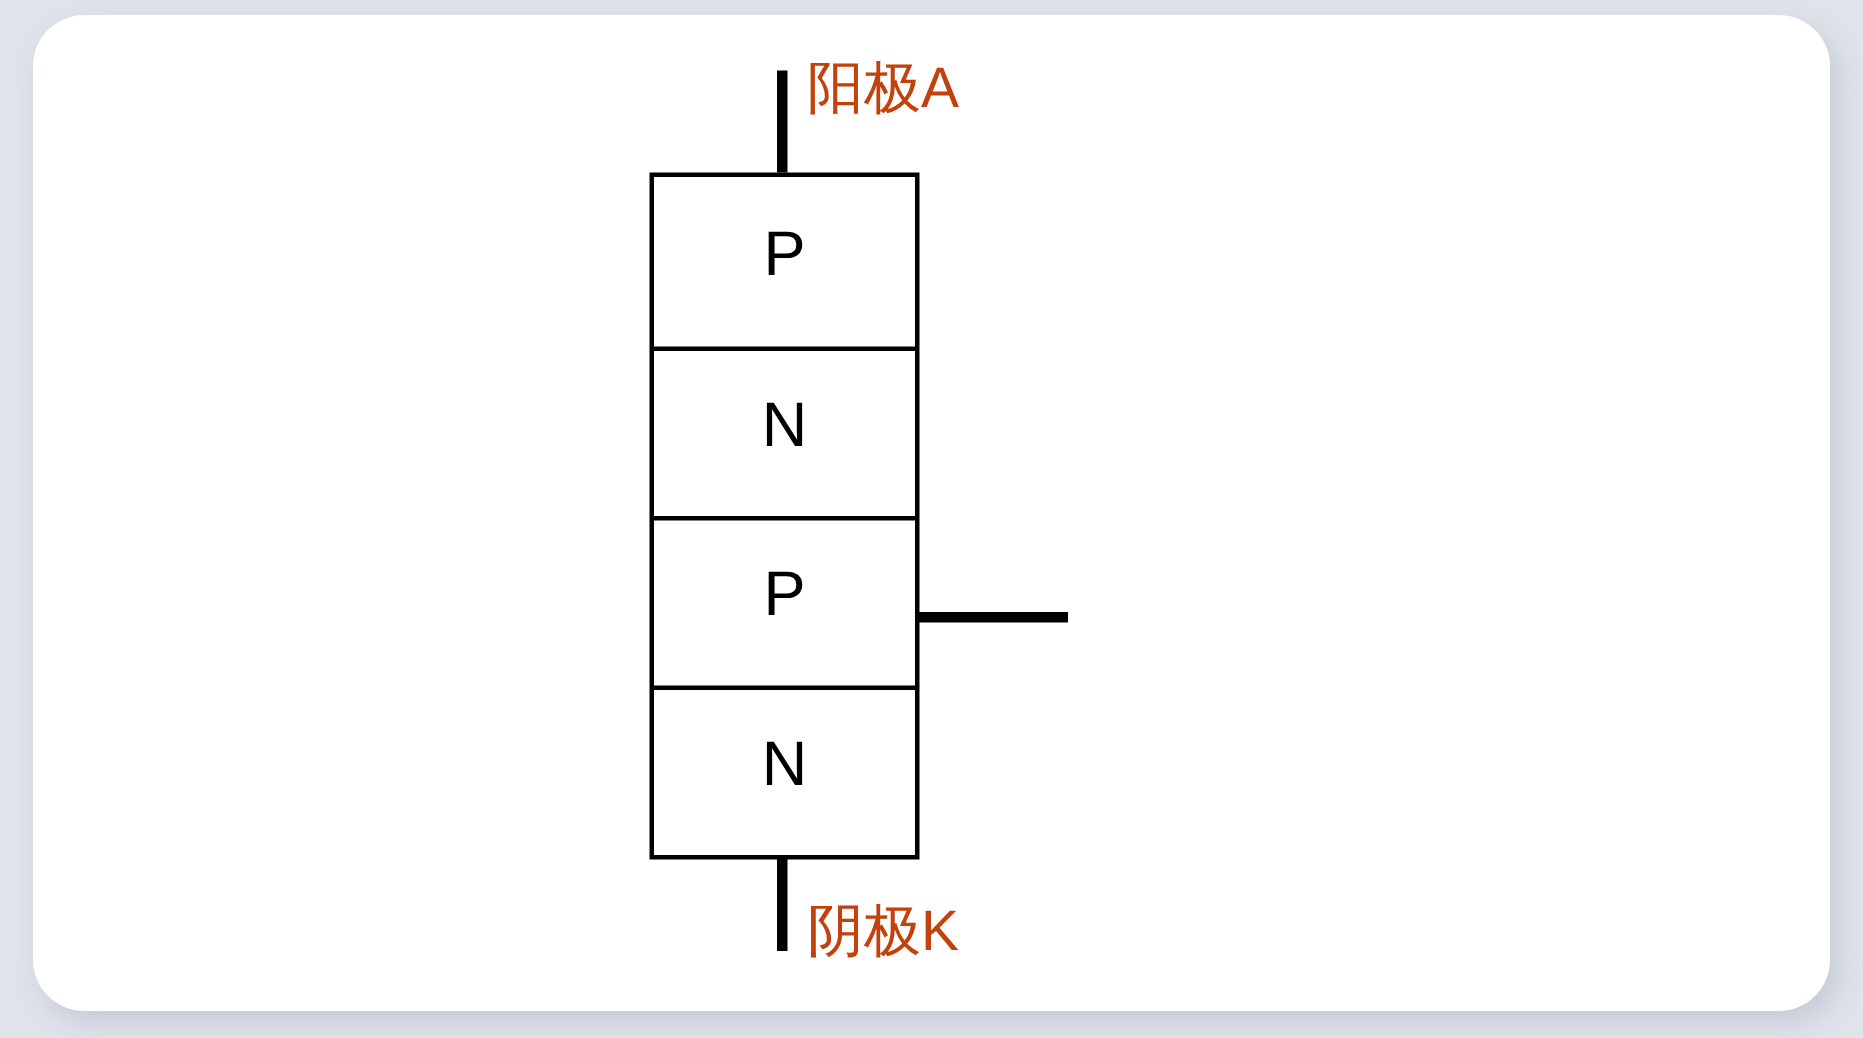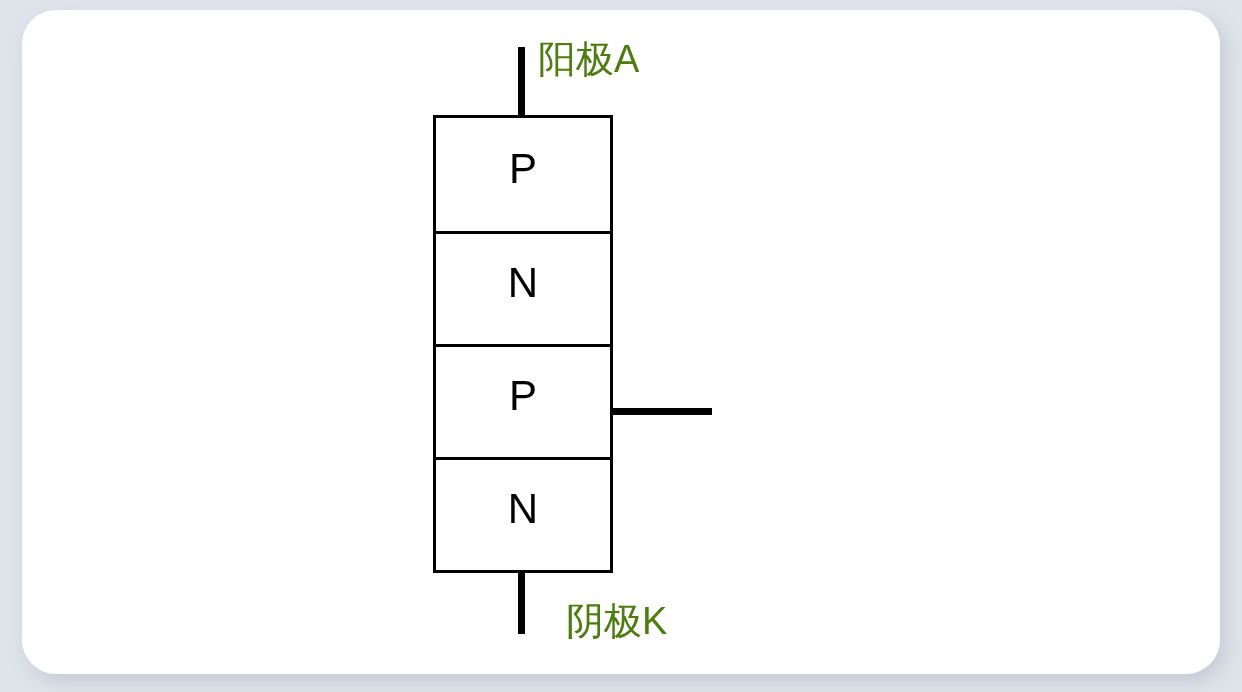--- a/index.html
+++ b/index.html
@@ -88,26 +88,26 @@
     top: 408px;
     width: 102px;
     height: 7px;
     background: #000000;
   }
 
   
   .terminal-label {
     position: absolute;
     font-size: 38px;
-    color: #4d7c0f;
+    color: #c2410c;
     line-height: 1;
     white-space: nowrap;
   }
   #anode-label  { left: 538px; top: 40px;  }
-  #cathode-label{ left: 538px; top: 602px; margin-left: 28px; }
+  #cathode-label{ left: 538px; top: 602px; }
   #gate-label   { left: 721px; top: 392px; }
 </style>
 </head>
 <body>
 
 <div id="card"></div>
 
 <div id="diagram">
 
   <div id="anode-lead" class="lead-vertical"></div>

